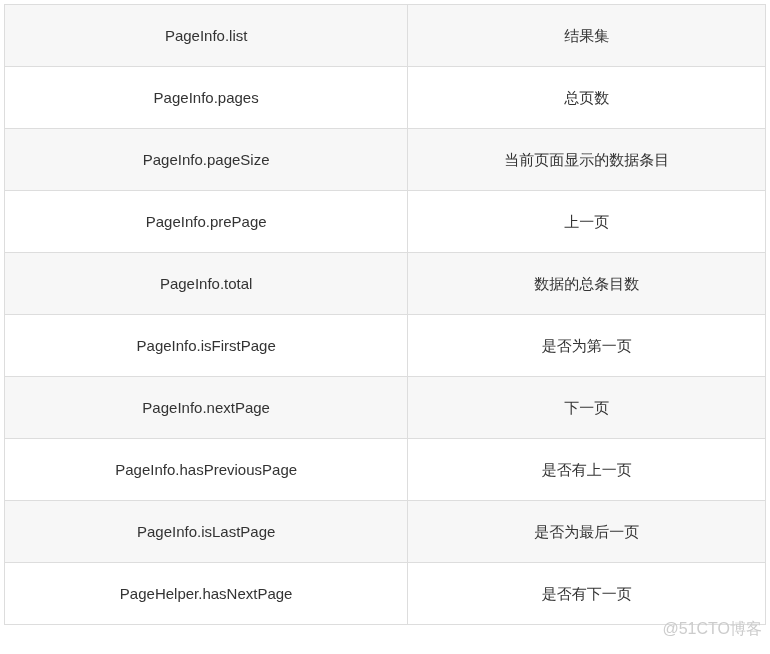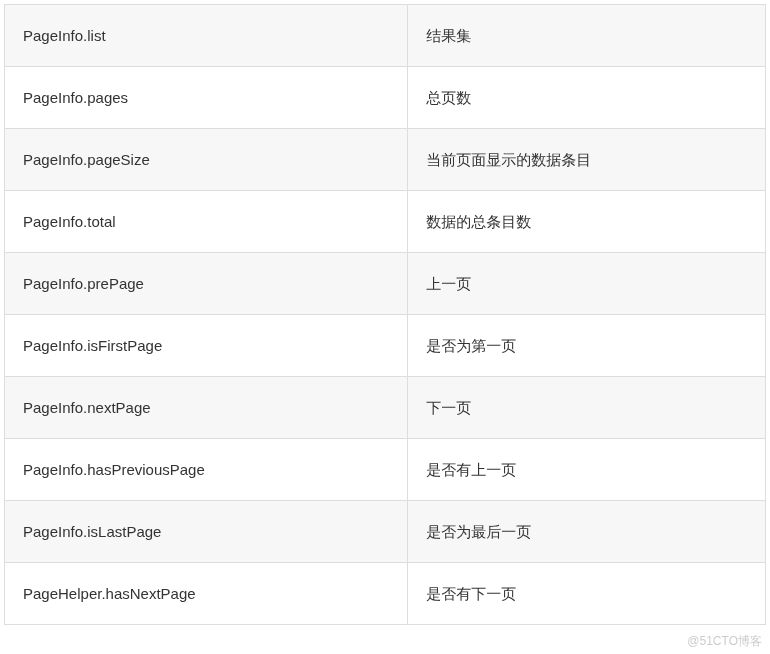--- a/index.html
+++ b/index.html
@@ -17,41 +17,41 @@
     }
     table {
       width: 100%;
       border-collapse: collapse;
       border-spacing: 0;
     }
     td {
       padding: 20px 18px;
       border: 1px solid #ddd;
       vertical-align: middle;
-      text-align: left;
+      text-align: center;
       line-height: 1.4;
     }
     tr:nth-child(odd) td {
       background-color: #f7f7f7;
     }
     tr:nth-child(even) td {
       background-color: #ffffff;
     }
     td:first-child {
       width: 53%;
     }
     td:last-child {
       width: 47%;
     }
     .watermark {
       position: fixed;
       right: 8px;
-      bottom: 4px;
+      bottom: 14px;
       color: #ccc;
-      font-size: 12px;
+      font-size: 16px;
       pointer-events: none;
     }
   </style>
 </head>
 <body>
 
 <table>
   <tbody>
     <tr>
       <td>PageInfo.list</td>
@@ -59,26 +59,26 @@
     </tr>
     <tr>
       <td>PageInfo.pages</td>
       <td>总页数</td>
     </tr>
     <tr>
       <td>PageInfo.pageSize</td>
       <td>当前页面显示的数据条目</td>
     </tr>
     <tr>
+      <td>PageInfo.prePage</td>
+      <td>上一页</td>
+    </tr>
+    <tr>
       <td>PageInfo.total</td>
       <td>数据的总条目数</td>
-    </tr>
-    <tr>
-      <td>PageInfo.prePage</td>
-      <td>上一页</td>
     </tr>
     <tr>
       <td>PageInfo.isFirstPage</td>
       <td>是否为第一页</td>
     </tr>
     <tr>
       <td>PageInfo.nextPage</td>
       <td>下一页</td>
     </tr>
     <tr>

